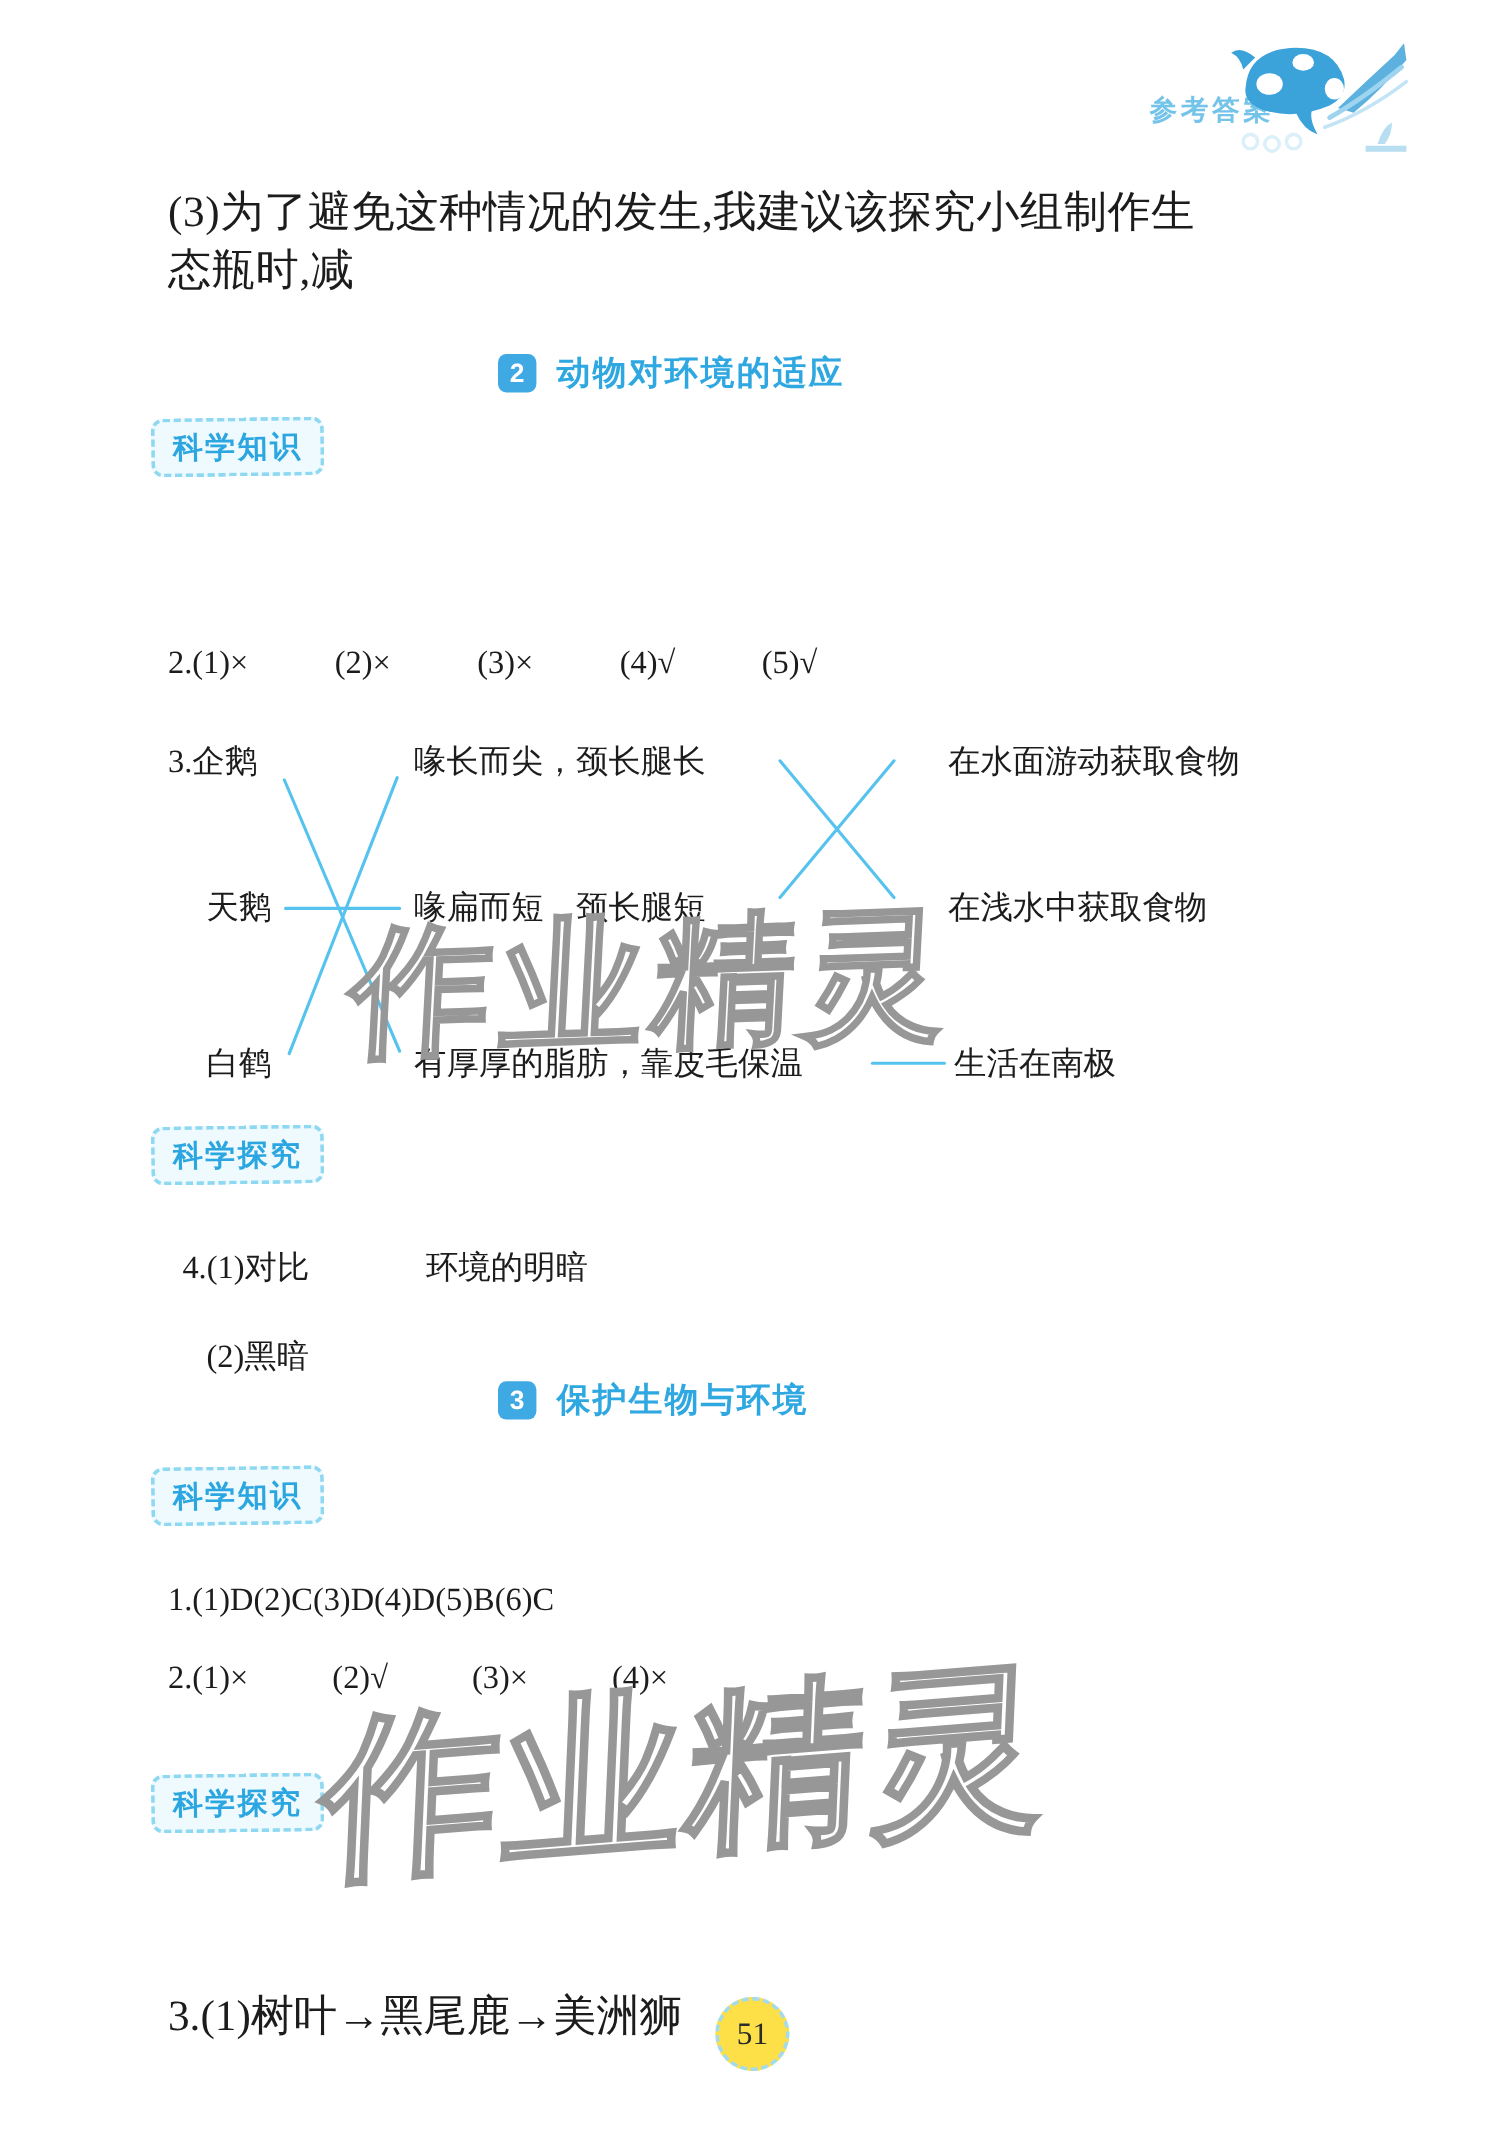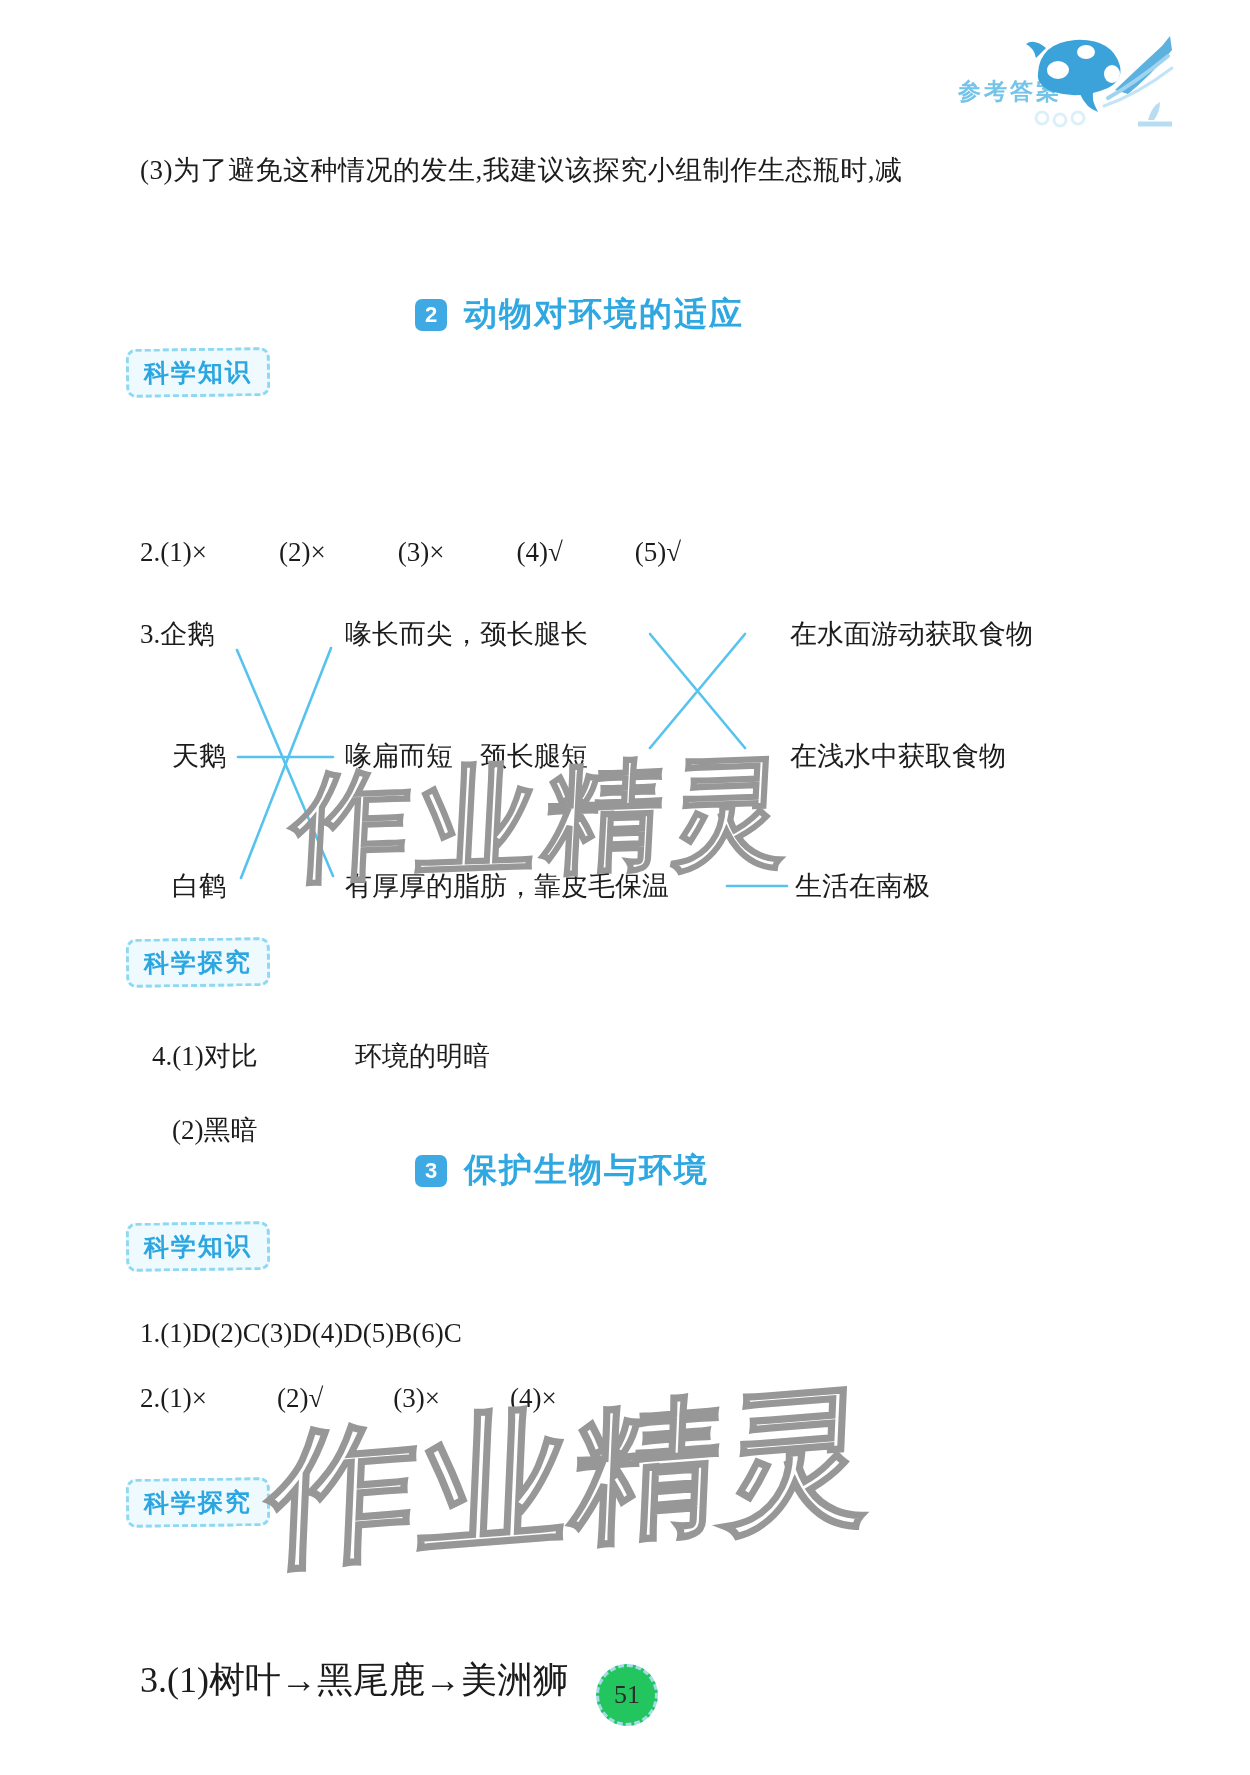--- a/index.html
+++ b/index.html
@@ -14,36 +14,36 @@
   }
   
   .ref-label{
     position:absolute;left:958px;top:76px;
     font-family:"Liberation Sans","DejaVu Sans",sans-serif;
     font-weight:bold;font-size:23px;letter-spacing:3px;
     color:#74c3e9;
   }
   .whale-wrap{position:absolute;left:1020px;top:28px;width:170px;height:100px;}
   
-  .para-line{position:absolute;left:140px;width:880px;font-size:27px;letter-spacing:0.5px;}
+  .para-line{position:absolute;left:140px;width:880px;font-size:36px;letter-spacing:0.5px;}
   .para-1{top:152px;}
   .para-2{top:207px;}
   
   .sec-header{
     position:absolute;left:415px;display:flex;align-items:center;gap:17px;
     font-family:"Liberation Sans","DejaVu Sans",sans-serif;
   }
   .sec2{top:292px;}
   .sec3{top:1148px;}
   .sec-num{
     width:32px;height:32px;border-radius:7px;background:#3fa9e4;
     color:#ffffff;font-weight:bold;font-size:22px;
     display:flex;align-items:center;justify-content:center;
   }
-  .sec-title{color:#2fa8e1;font-weight:bold;font-size:33px;letter-spacing:2px;}
+  .sec-title{color:#2fa8e1;font-weight:bold;font-size:28px;letter-spacing:2px;}
   
   .badge{
     position:absolute;left:126px;
     font-family:"Liberation Sans","DejaVu Sans",sans-serif;
     font-weight:bold;font-size:25px;letter-spacing:2px;
     color:#2ba6e0;background:#effafe;
     border:3px dashed #8fd8f2;border-radius:10px;
     padding:5px 15px;
     transform:rotate(-0.8deg);
   }
@@ -84,21 +84,21 @@
     white-space:nowrap;
     pointer-events:none;
     z-index:5;
   }
   .wm-1{left:292px;top:740px;font-size:118px;letter-spacing:8px;transform:rotate(-2deg) skewX(-5deg);}
   .wm-2{left:268px;top:1378px;font-size:148px;letter-spacing:4px;transform:rotate(-4.5deg) skewX(-7deg);}
   
   .page-num{
     position:absolute;left:596px;top:1664px;
     width:56px;height:56px;border-radius:50%;
-    border:3px dashed #a5dbe9;background:#22c55e;
+    border:3px dashed #a5dbe9;background:#fde047;
     display:flex;align-items:center;justify-content:center;
     font-size:26px;color:#2b2b2b;
   }
 </style>
 </head>
 <body>
 
 <div class="page">
 
   <span class="ref-label">参考答案</span>

